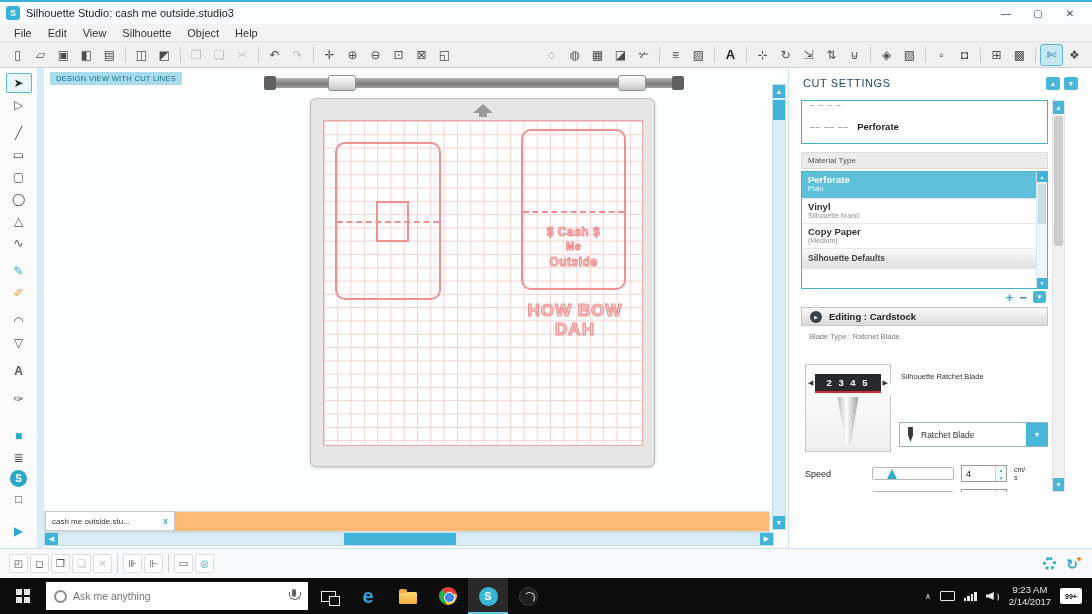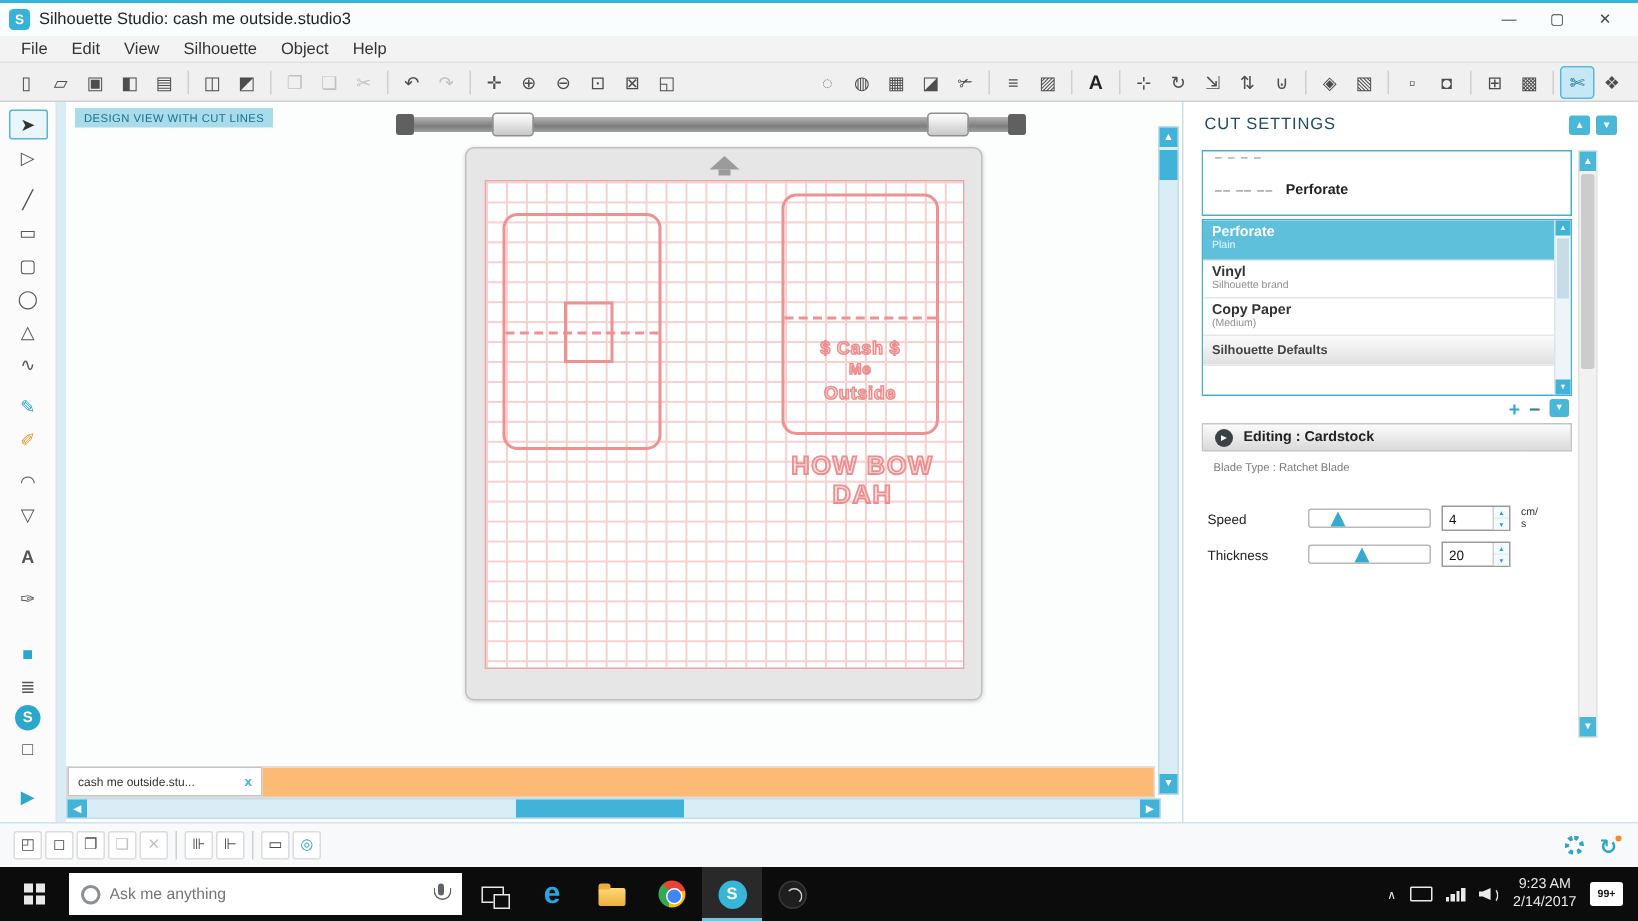--- a/index.html
+++ b/index.html
@@ -445,20 +445,21 @@
         <div class="csbox" data-name="cut-style-options">
           <div class="csrow partial" data-name="cut-style-option-partial">
             <span class="dashes" data-name="cut-style-dashes-icon">– – – –</span>
           </div>
           <div class="csrow" data-name="cut-style-option-perforate">
             <span class="dashes" data-name="perforate-icon">–– –– ––</span>
             <span class="cslabel" data-name="perforate-label">Perforate</span>
           </div>
         </div>
 
+        <div class="mtlabel" data-name="material-type-label">Material Type</div>
 
         <div class="mlist" data-name="material-list">
           <div class="mrows" data-name="material-rows">
 
 
               <div class="mrow" data-name="material-row" data-state="selected">
                 <div class="mname" data-name="material-name">Perforate</div>
                 <div class="msub" data-name="material-subtitle">Plain</div>
               </div>
 
@@ -490,20 +491,35 @@
           <span class="pmdown" data-name="material-scroll-down-button">▼</span>
         </div>
 
         <div class="editbar" data-name="editing-header">
           <span class="playcirc" data-name="collapse-play-icon">▶</span>
           <span class="editlabel" data-name="editing-label">Editing : Cardstock</span>
         </div>
 
         <div class="bladetype" data-name="blade-type-label">Blade Type : Ratchet Blade</div>
 
+        <div class="bladearea" data-name="blade-settings">
+          <div class="bladeimg" data-name="blade-illustration">
+            <span class="barrow l" data-name="blade-decrease-icon">◀</span>
+            <span class="barrow r" data-name="blade-increase-icon">▶</span>
+            <div class="bladecap" data-name="blade-scale-numbers">2 3 4 5</div>
+            <div class="bladebody" data-name="blade-body-graphic"></div>
+          </div>
+          <div class="bladetitle" data-name="blade-title">Silhouette Ratchet Blade</div>
+          <div class="bladedd" data-name="blade-dropdown">
+            <span class="ddicon" data-name="blade-icon"></span>
+            <span class="ddlabel" data-name="blade-dropdown-value">Ratchet Blade</span>
+            <span class="ddbtn" data-name="dropdown-arrow-icon">▼</span>
+          </div>
+          <div class="cur" data-name="mouse-cursor"></div>
+        </div>
 
         <div class="srow" data-name="speed-row">
           <span class="slabel" data-name="speed-label">Speed</span>
           <div class="slider" data-name="speed-slider">
             <div class="smark" style="left:24%" data-name="speed-slider-marker"></div>
           </div>
           <div class="sval" data-name="speed-input">
             <span class="num" data-name="speed-value">4</span>
             <span class="spin" data-name="speed-spinner">
               <i data-name="spinner-up-icon">▴</i>

